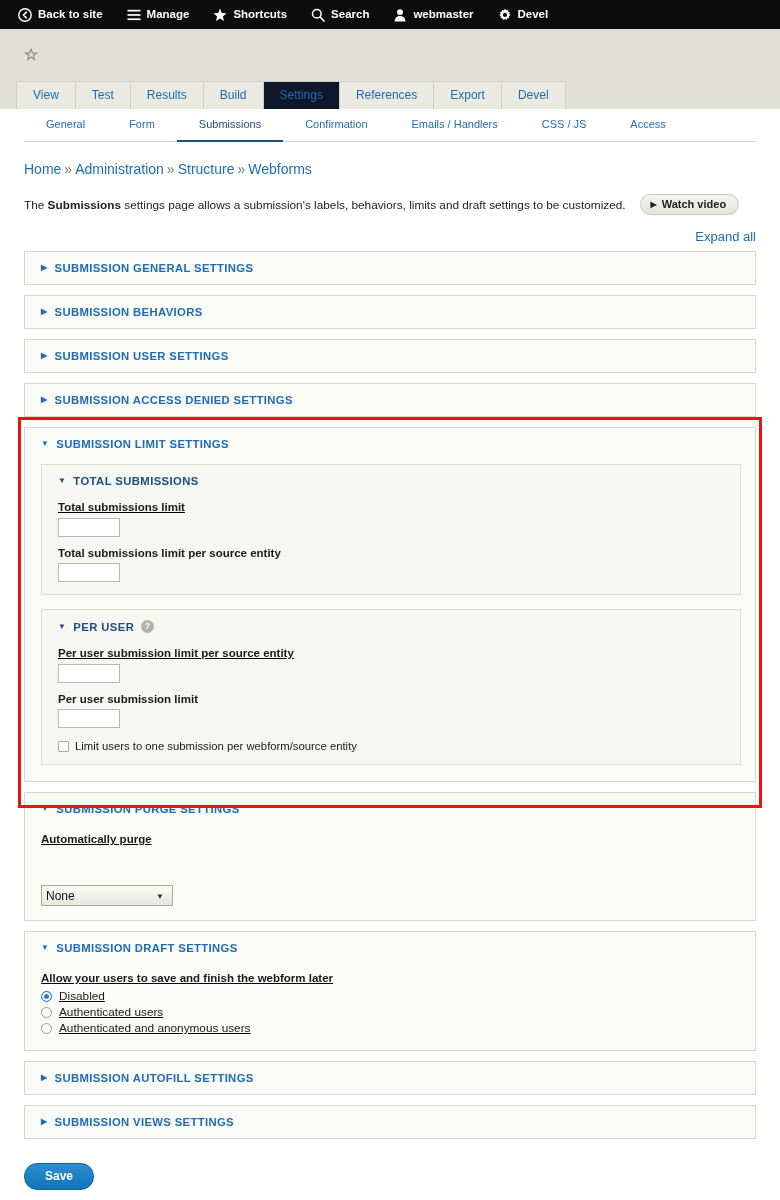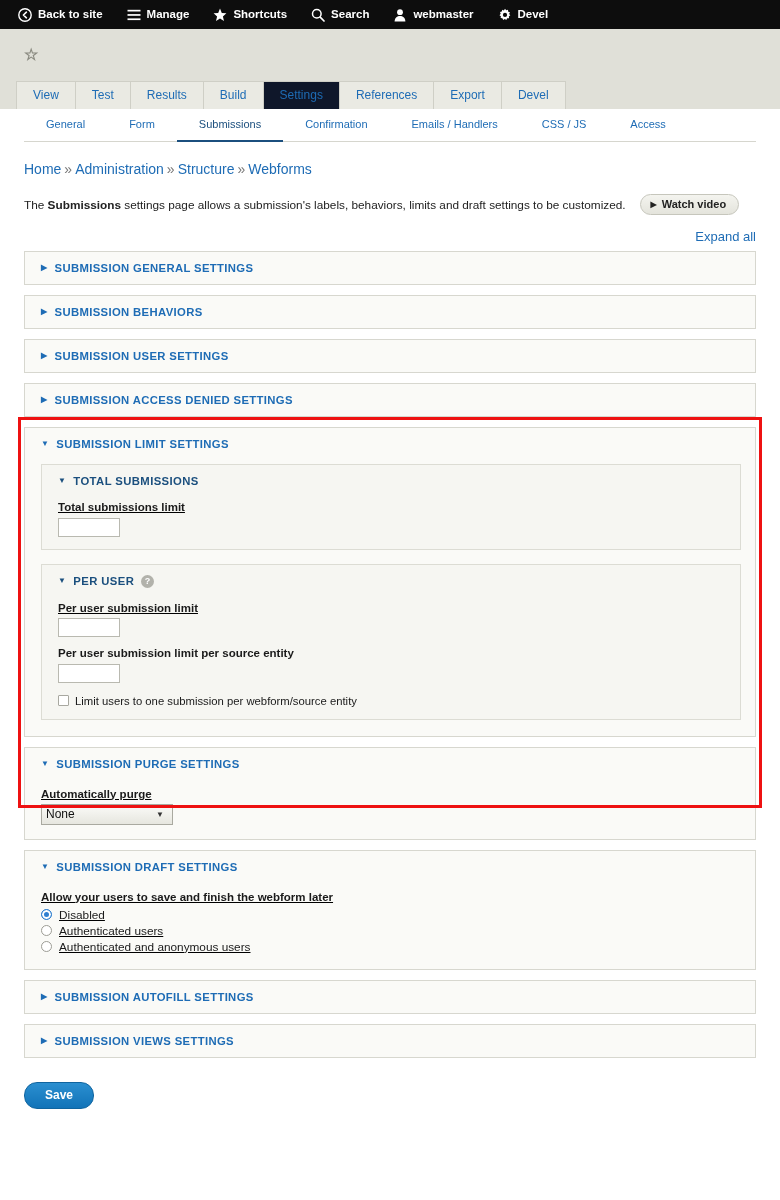--- a/index.html
+++ b/index.html
@@ -276,21 +276,21 @@
     height: 21px;
     font-size: 12px;
     font-family: "Liberation Sans", sans-serif;
     border: 1px solid #a9a9a0;
     background: linear-gradient(#fbfbf8, #e6e6df);
     color: #111;
     padding: 1px 4px;
     -webkit-appearance: none;
     appearance: none;
   }
-  .select-wrap { position: relative; display: inline-block; }
+  .select-wrap { position: relative; display: inline-block; margin-top: 36px; }
   .select-wrap .arrow {
     position: absolute;
     right: 9px; top: 50%;
     transform: translateY(-50%);
     font-size: 8px;
     color: #333;
     pointer-events: none;
   }
 
   
@@ -488,36 +488,40 @@
       <div class="details-nested">
         <div class="details-summary">
           <span class="tri">▼</span>
           <span>Total submissions</span>
         </div>
         <div class="details-body">
           <div class="form-item">
             <label class="form-label">Total submissions limit</label>
             <input class="text-field" type="text" value="" style="">
           </div>
+          <div class="form-item">
+            <label class="form-label">Total submissions limit per source entity</label>
+            <input class="text-field" type="text" value="" style="">
+          </div>
         </div>
       </div>
 
       <div class="details-nested">
         <div class="details-summary">
           <span class="tri">▼</span>
           <span>Per user</span>
           <span class="help-circle">?</span>
         </div>
         <div class="details-body">
           <div class="form-item">
+            <label class="form-label">Per user submission limit per source entity</label>
+            <input class="text-field" type="text" value="" style="">
+          </div>
+          <div class="form-item">
             <label class="form-label">Per user submission limit</label>
-            <input class="text-field" type="text" value="" style="">
-          </div>
-          <div class="form-item">
-            <label class="form-label">Per user submission limit per source entity</label>
             <input class="text-field" type="text" value="" style="">
           </div>
           <div class="check-item">
             <span class="cbox"></span>
             <span>Limit users to one submission per webform/source entity</span>
           </div>
         </div>
       </div>
 
     </div>

